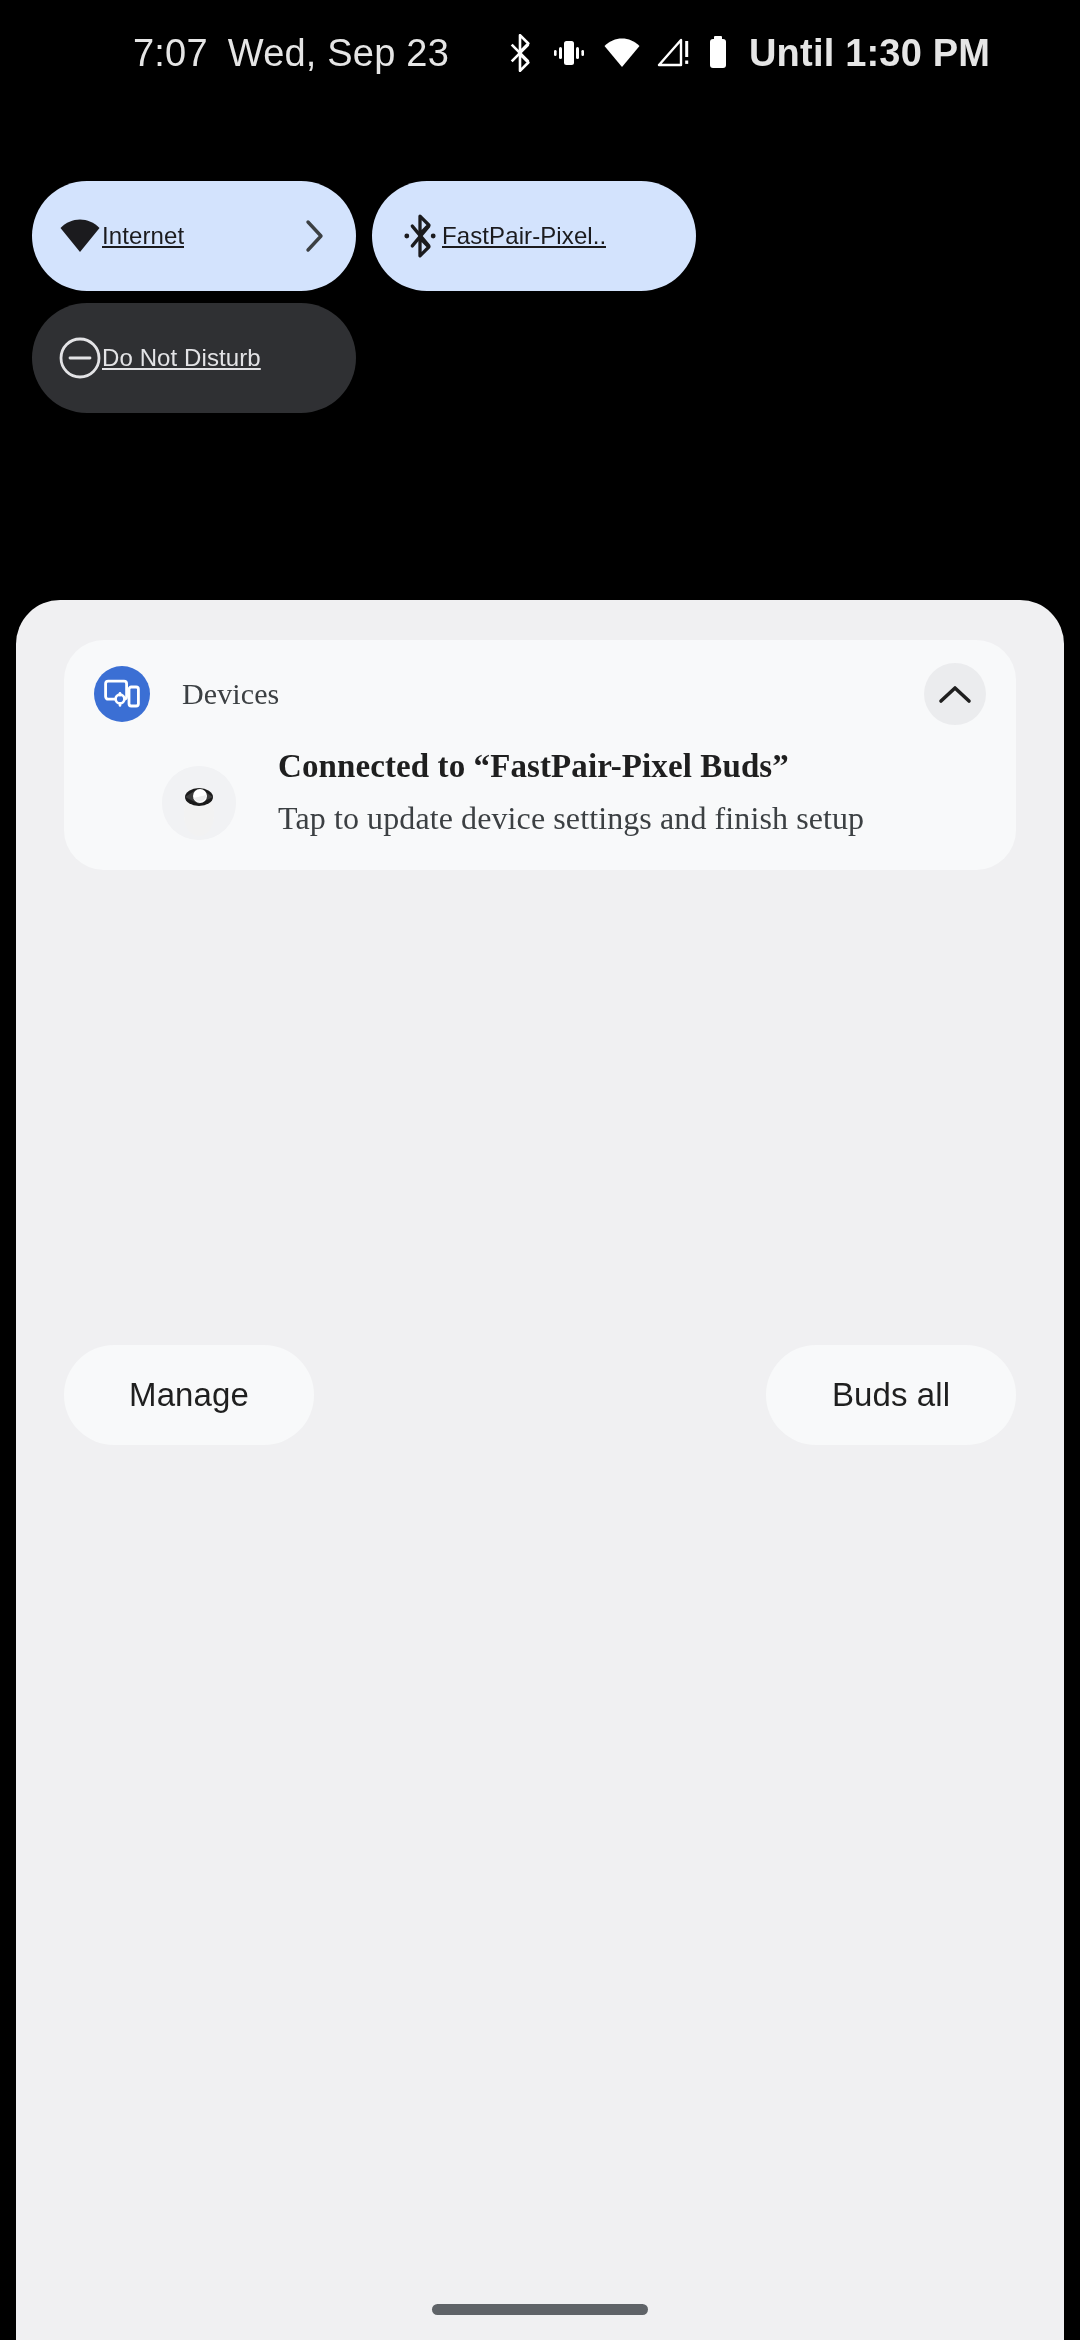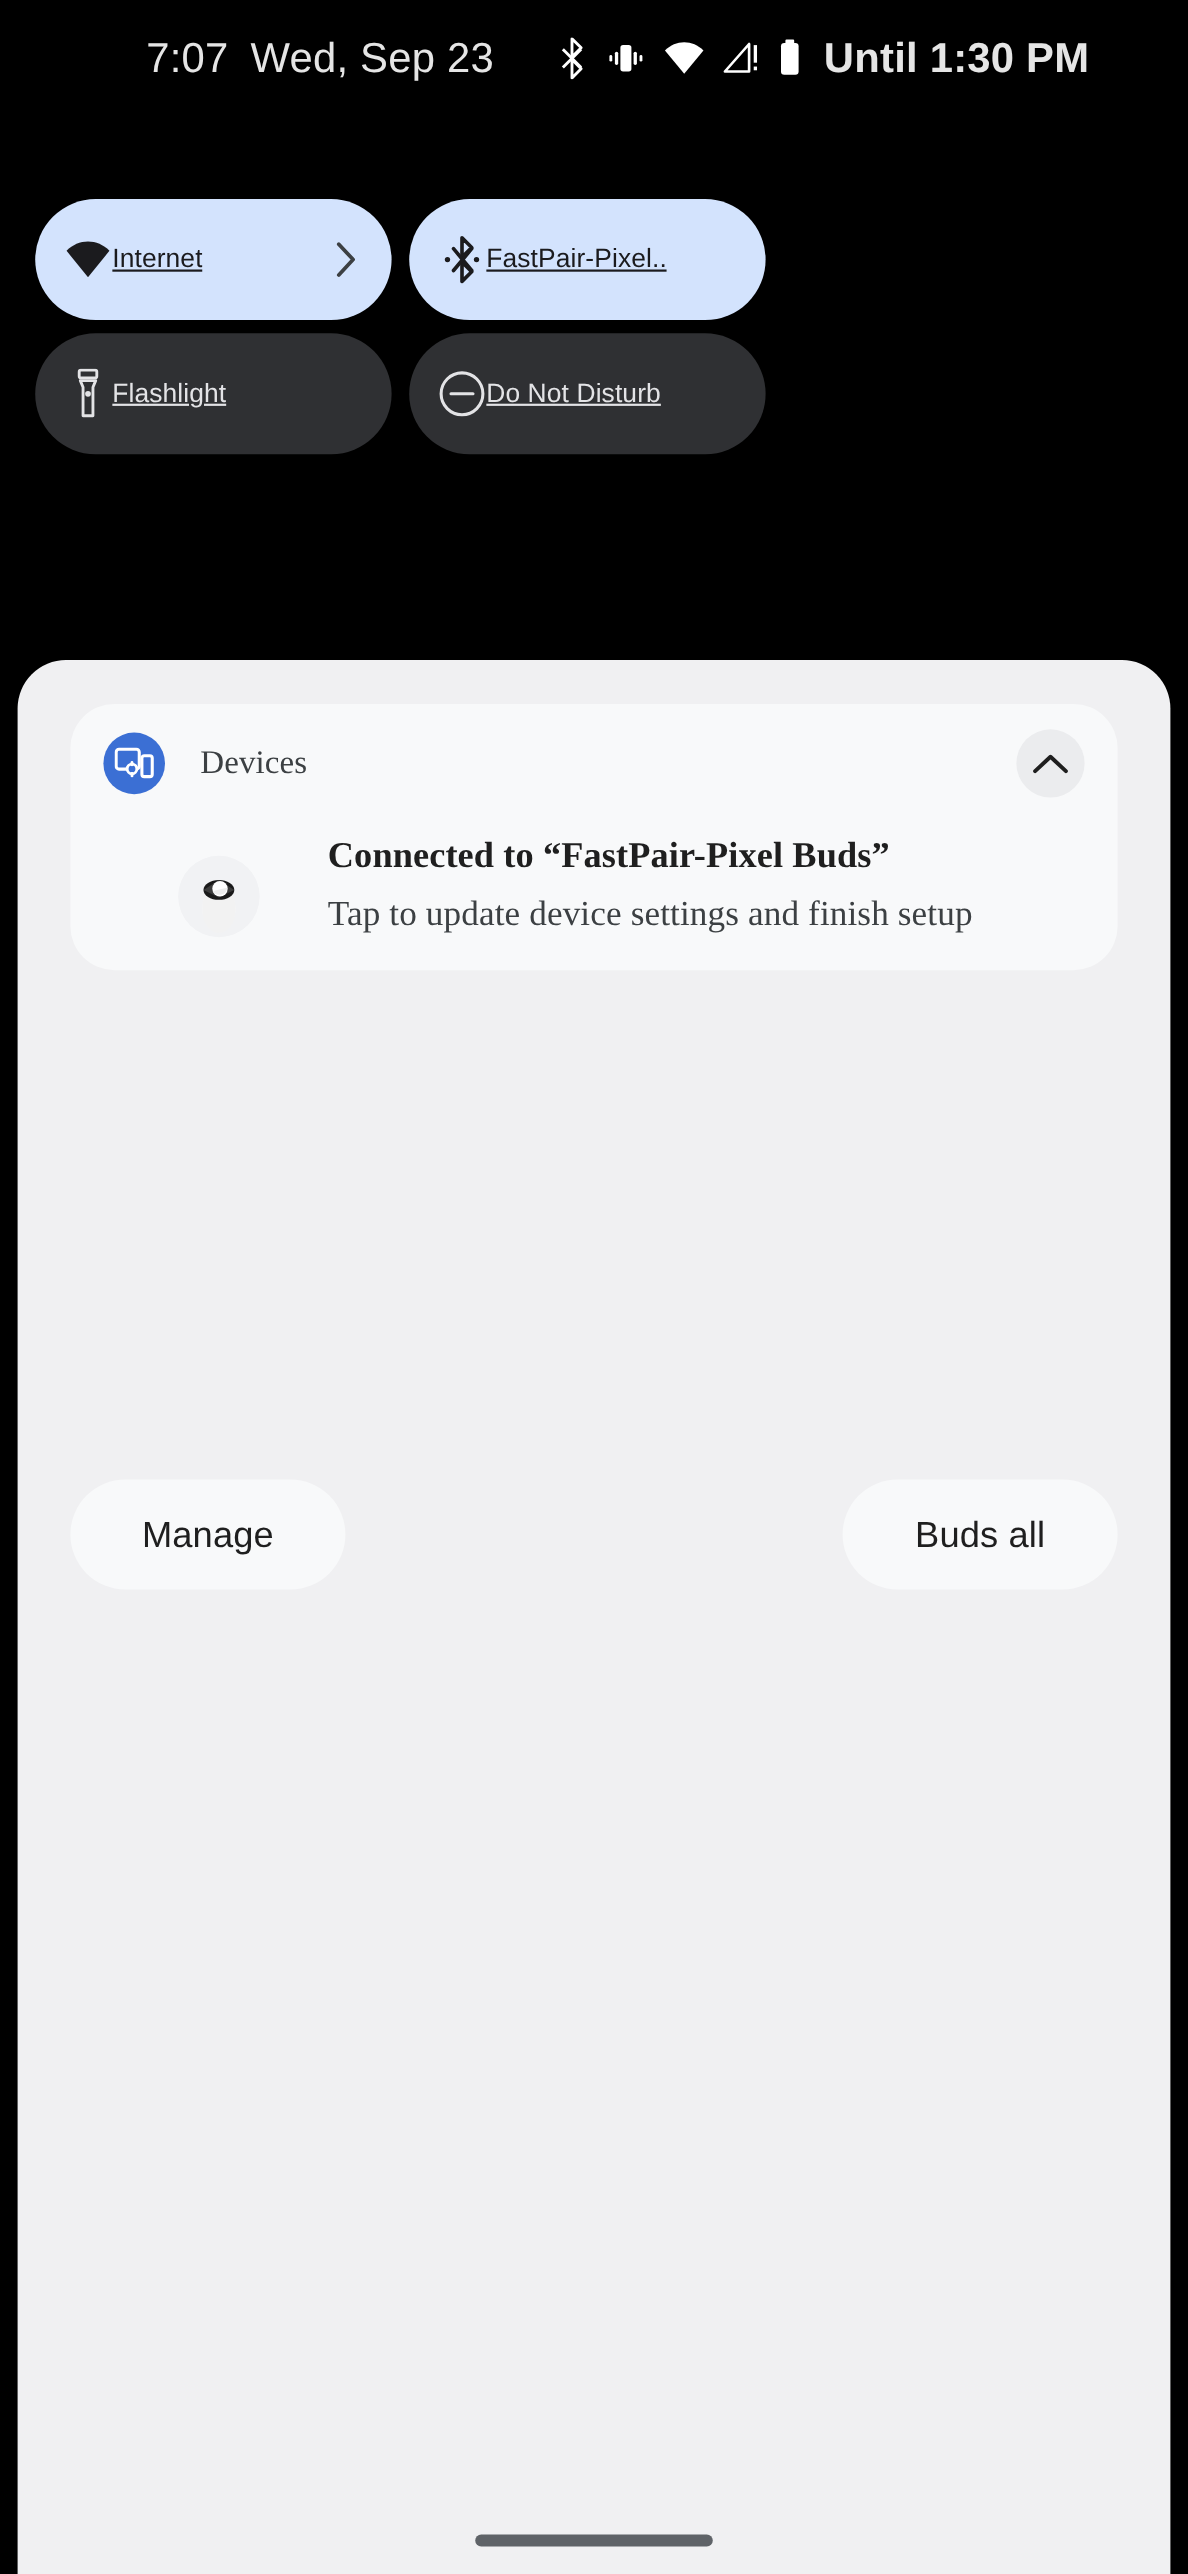--- a/index.html
+++ b/index.html
@@ -104,22 +104,21 @@
     letter-spacing:.1px;
   }
   .collapse-btn {
     margin-left:auto;
     width:62px; height:62px; border-radius:50%;
     background:#EBECEE;
     display:flex; align-items:center; justify-content:center;
   }
   .notif-body {
     display:flex;
-    margin-top:32px;
-    gap:20px;
+    margin-top:20px;
   }
   .buds-thumb {
     width:74px; height:74px; border-radius:50%;
     background:#F1F2F4;
     margin-left:68px; margin-top:24px;
     flex:0 0 auto;
     position:relative; overflow:hidden;
   }
   .notif-text { margin-left:42px; padding-top:4px; }
   .notif-title {
@@ -241,30 +240,20 @@
           <path d="M15 2 L23 10 L15 18 L15 2 Z M15 22 L23 30 L15 38 L15 22 Z" fill="none" stroke="#1B1B1E" stroke-width="3" stroke-linejoin="round"></path>
           <line x1="8" y1="11" x2="23" y2="29" stroke="#1B1B1E" stroke-width="3" stroke-linecap="round"></line>
           <line x1="8" y1="29" x2="23" y2="11" stroke="#1B1B1E" stroke-width="3" stroke-linecap="round"></line>
           <circle cx="3" cy="20" r="2.2" fill="#1B1B1E"></circle>
           <circle cx="27" cy="20" r="2.2" fill="#1B1B1E"></circle>
         </svg>
       </span>
       <span class="tile-label">FastPair-Pixel..</span>
     </div>
 
-    <div class="tile off">
-      <span class="tile-icon">
-        <svg width="30" height="46" viewBox="0 0 24 46">
-          <rect x="4" y="1.5" width="16" height="7" rx="1.5" fill="none" stroke="#E3E3E6" stroke-width="2.6"></rect>
-          <path d="M5 11 H19 L16.5 17 V43 H7.5 V17 Z" fill="none" stroke="#E3E3E6" stroke-width="2.6" stroke-linejoin="round"></path>
-          <circle cx="12" cy="23" r="2.6" fill="#E3E3E6"></circle>
-        </svg>
-      </span>
-      <span class="tile-label">Flashlight</span>
-    </div>
 
     <div class="tile off">
       <span class="tile-icon">
         <svg width="44" height="44" viewBox="0 0 44 44">
           <circle cx="22" cy="22" r="19" fill="none" stroke="#E3E3E6" stroke-width="2.8"></circle>
           <line x1="12" y1="22" x2="32" y2="22" stroke="#E3E3E6" stroke-width="2.8" stroke-linecap="round"></line>
         </svg>
       </span>
       <span class="tile-label">Do Not Disturb</span>
     </div>

